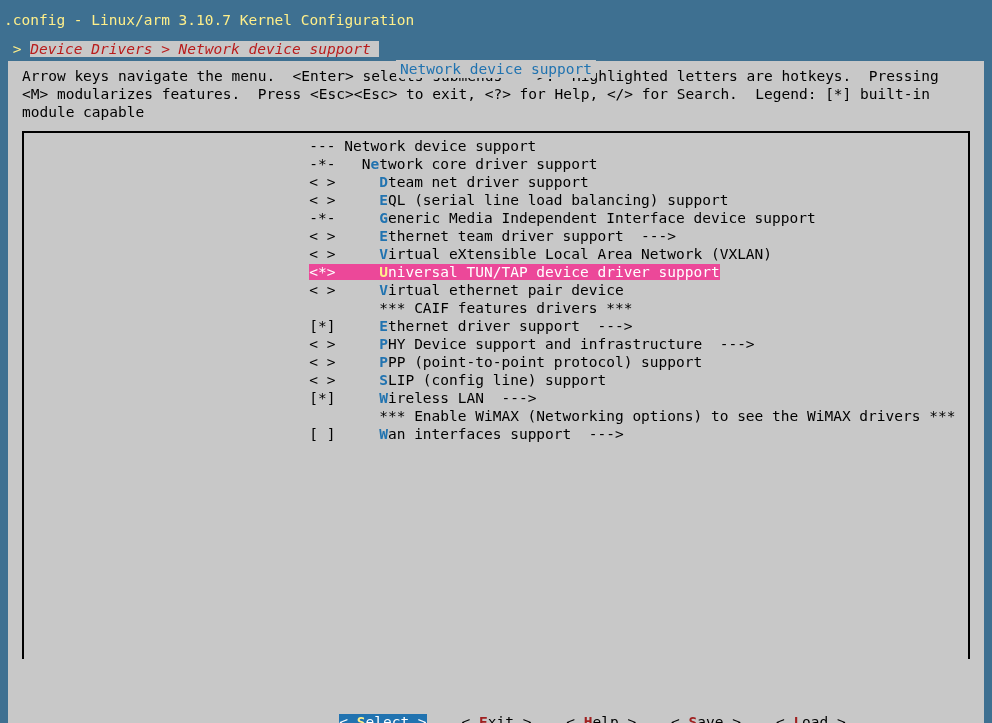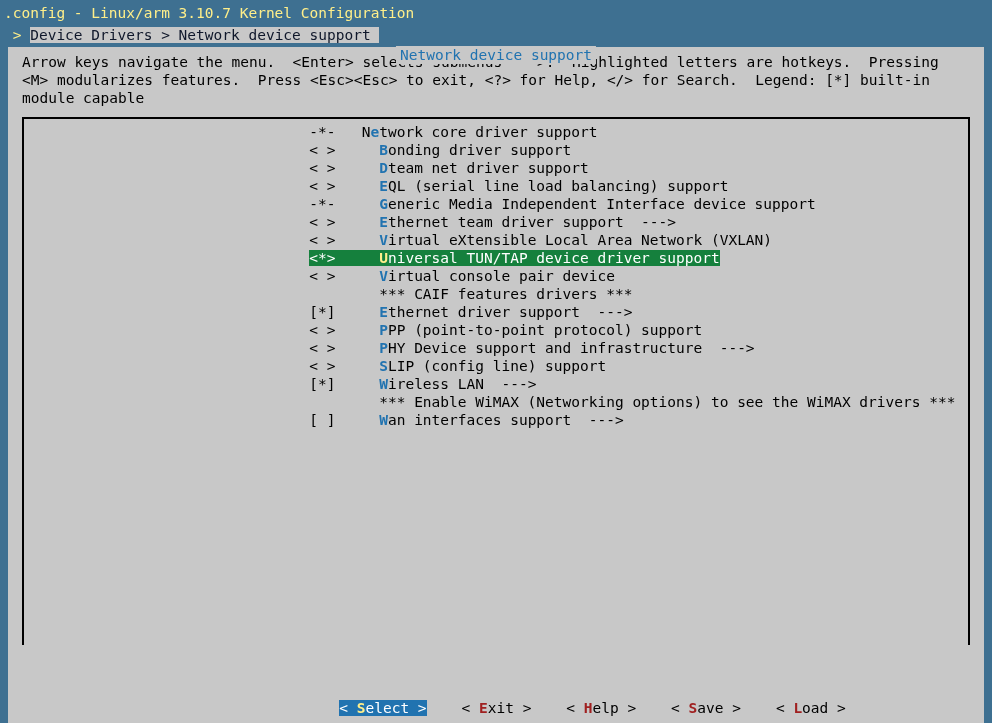--- a/index.html
+++ b/index.html
@@ -10,32 +10,32 @@
     background: #3e7091;
     font-family: "DejaVu Sans Mono", "Courier New", monospace;
     font-size: 14.5px;
     line-height: 18px;
     overflow: hidden;
     color: #000;
   }
   .title-bar {
     background: #3e7091;
     color: #ffef8a;
-    padding: 4px 4px;
+    padding: 11px 4px;
     height: 18px;
     white-space: pre;
   }
   .breadcrumb {
     background: #3e7091;
     height: 18px;
     white-space: pre;
     padding: 0 4px;
   }
   .bc-arrow { color: #ffef8a; }
-  .bc-path  { background: #c8c8c8; color: #0f172a; }
+  .bc-path  { background: #c8c8c8; color: #b91c1c; font-style: italic; }
   .panel {
     margin: 3px 8px 8px 8px;
     background: #c8c8c8;
     position: relative;
     height: 680px;
     box-sizing: border-box;
   }
   .panel-title {
     position: absolute;
     top: -1px;
@@ -58,21 +58,21 @@
     height: 528px;
     box-sizing: border-box;
     padding: 4px 0;
     overflow: hidden;
   }
   .menu-row {
     white-space: pre;
     padding: 0 6px;
     height: 18px;
   }
-  .row-sel { background: #15803d; color: #fff; }
+  .row-sel { background: #ec4899; color: #fff; }
   .mk { color: #000; }
   .mk-sel { color: #fff; }
   .hot { color: #2173b0; font-weight: bold; }
   .hot-sel { color: #ffef8a; font-weight: bold; }
   .txt { color: #000; }
   .txt-sel { color: #fff; }
   .button-bar {
     position: absolute;
     bottom: 10px;
     left: 1px; right: 0;
@@ -92,32 +92,32 @@
 </head>
 <body>
 
 <div class="title-bar">.config - Linux/arm 3.10.7 Kernel Configuration</div>
 <div class="breadcrumb"><span class="bc-arrow"> &gt; </span><span class="bc-path">Device Drivers &gt; Network device support </span></div>
 
 <div class="panel">
   <div class="panel-title">Network device support</div>
   <div class="help-text">Arrow keys navigate the menu.  &lt;Enter&gt; selects submenus ---&gt;.  Highlighted letters are hotkeys.  Pressing &lt;M&gt; modularizes features.  Press &lt;Esc&gt;&lt;Esc&gt; to exit, &lt;?&gt; for Help, &lt;/&gt; for Search.  Legend: [*] built-in module capable</div>
   <div class="menu-box" id="menu-box">
+      <div class="menu-row">                                <span class="mk">---</span> <span class="txt">Network device support</span></div>
       <div class="menu-row">                                <span class="mk">-*-</span>   <span class="txt">N</span><span class="hot">e</span><span class="txt">twork core driver support</span></div>
-      <div class="menu-row">                                <span class="mk">&lt; &gt;</span>     <span class="hot">B</span><span class="txt">onding driver support</span></div>
       <div class="menu-row">                                <span class="mk">&lt; &gt;</span>     <span class="hot">D</span><span class="txt">team net driver support</span></div>
       <div class="menu-row">                                <span class="mk">&lt; &gt;</span>     <span class="hot">E</span><span class="txt">QL (serial line load balancing) support</span></div>
       <div class="menu-row">                                <span class="mk">-*-</span>     <span class="hot">G</span><span class="txt">eneric Media Independent Interface device support</span></div>
       <div class="menu-row">                                <span class="mk">&lt; &gt;</span>     <span class="hot">E</span><span class="txt">thernet team driver support  ---&gt;</span></div>
       <div class="menu-row">                                <span class="mk">&lt; &gt;</span>     <span class="hot">V</span><span class="txt">irtual eXtensible Local Area Network (VXLAN)</span></div>
       <div class="menu-row">                                <span class="row-sel"><span class="mk-sel">&lt;*&gt;</span>     <span class="hot-sel">U</span><span class="txt-sel">niversal TUN/TAP device driver support</span></span></div>
-      <div class="menu-row">                                <span class="mk">&lt; &gt;</span>     <span class="hot">V</span><span class="txt">irtual console pair device</span></div>
+      <div class="menu-row">                                <span class="mk">&lt; &gt;</span>     <span class="hot">V</span><span class="txt">irtual ethernet pair device</span></div>
       <div class="menu-row">                                <span class="mk">   </span>     <span class="txt">*** CAIF features drivers ***</span></div>
       <div class="menu-row">                                <span class="mk">[*]</span>     <span class="hot">E</span><span class="txt">thernet driver support  ---&gt;</span></div>
+      <div class="menu-row">                                <span class="mk">&lt; &gt;</span>     <span class="hot">P</span><span class="txt">HY Device support and infrastructure  ---&gt;</span></div>
       <div class="menu-row">                                <span class="mk">&lt; &gt;</span>     <span class="hot">P</span><span class="txt">PP (point-to-point protocol) support</span></div>
-      <div class="menu-row">                                <span class="mk">&lt; &gt;</span>     <span class="hot">P</span><span class="txt">HY Device support and infrastructure  ---&gt;</span></div>
       <div class="menu-row">                                <span class="mk">&lt; &gt;</span>     <span class="hot">S</span><span class="txt">LIP (config line) support</span></div>
       <div class="menu-row">                                <span class="mk">[*]</span>     <span class="hot">W</span><span class="txt">ireless LAN  ---&gt;</span></div>
       <div class="menu-row">                                <span class="mk">   </span>     <span class="txt">*** Enable WiMAX (Networking options) to see the WiMAX drivers ***</span></div>
       <div class="menu-row">                                <span class="mk">[ ]</span>     <span class="hot">W</span><span class="txt">an interfaces support  ---&gt;</span></div>
     </div>
   <div class="button-bar" id="button-bar">                      <span class="btn selected"><span class="br">&lt;</span><span class="lb"> </span><span class="hot">S</span><span class="lab">elect</span><span class="lb"> </span><span class="br">&gt;</span></span>    <span class="btn"><span class="br">&lt;</span><span class="lb"> </span><span class="hot">E</span><span class="lab">xit</span><span class="lb"> </span><span class="br">&gt;</span></span>    <span class="btn"><span class="br">&lt;</span><span class="lb"> </span><span class="hot">H</span><span class="lab">elp</span><span class="lb"> </span><span class="br">&gt;</span></span>    <span class="btn"><span class="br">&lt;</span><span class="lb"> </span><span class="hot">S</span><span class="lab">ave</span><span class="lb"> </span><span class="br">&gt;</span></span>    <span class="btn"><span class="br">&lt;</span><span class="lb"> </span><span class="hot">L</span><span class="lab">oad</span><span class="lb"> </span><span class="br">&gt;</span></span></div>
 </div>
 
 </body></html>

